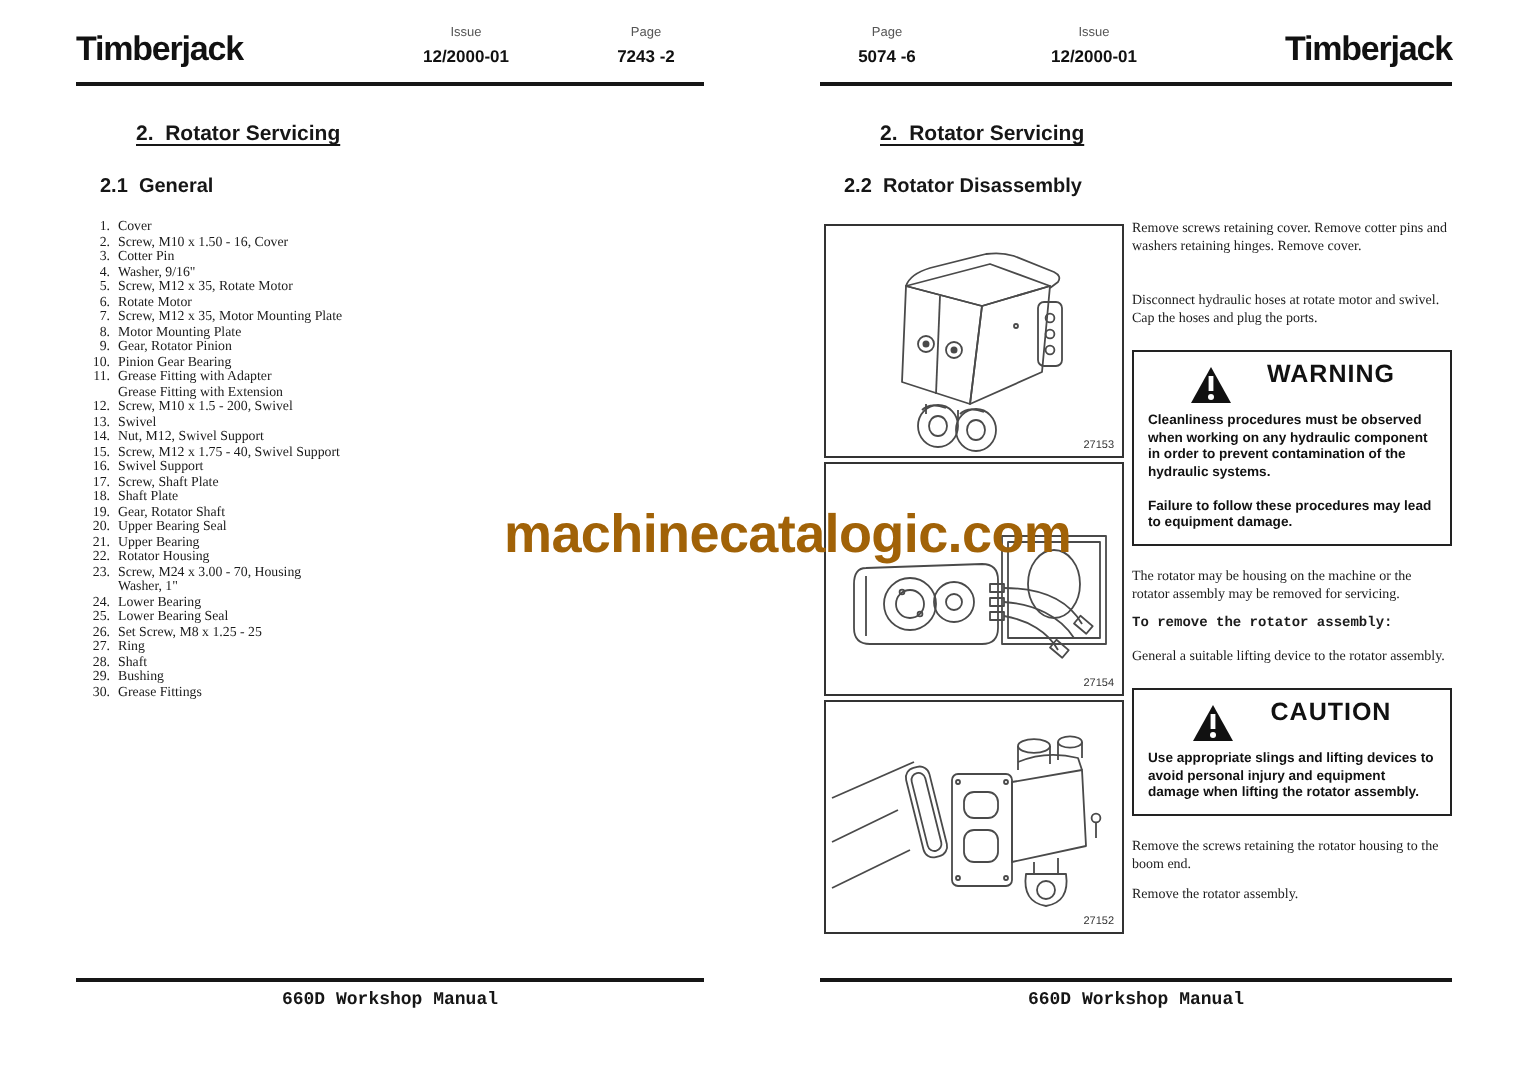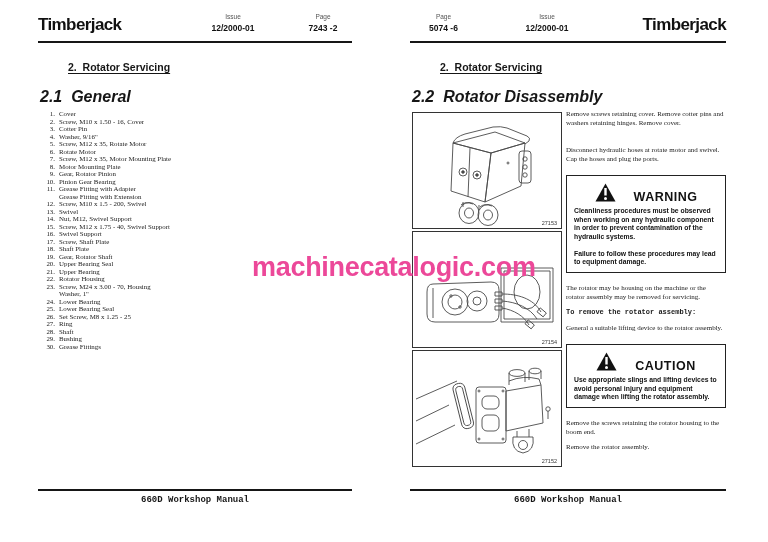--- a/index.html
+++ b/index.html
@@ -19,22 +19,22 @@
   .logo-r{position:absolute;right:0;top:2px;}
   .hdr-col{position:absolute;text-align:center;font-family:"Liberation Sans","DejaVu Sans",sans-serif;}
   .hdr-lbl{font-size:6.5px;color:#555;}
   .hdr-val{font-size:8.5px;font-weight:bold;margin-top:3px;color:#111;}
   .hdr-rule{position:absolute;top:41px;left:0;width:100%;height:2px;background:#161616;}
 
   
   .sec{position:absolute;top:61px;left:2px;font-family:"Liberation Sans","DejaVu Sans",sans-serif;
        font-size:10.5px;font-weight:bold;color:#161616;white-space:pre-wrap;
        text-decoration:underline;text-underline-offset:2px;margin-left:28px;}
-  .subsec{position:absolute;top:88px;left:2px;font-family:"Liberation Sans","DejaVu Sans",sans-serif;
-       font-size:16px;font-weight:bold;color:#161616;white-space:pre-wrap;font-style:italic;}
+  .subsec{position:absolute;top:88px;left:12px;font-family:"Liberation Sans","DejaVu Sans",sans-serif;
+       font-size:10px;font-weight:bold;color:#161616;white-space:pre-wrap;}
 
   
   .parts{position:absolute;top:110px;left:4px;width:300px;font-size:6.9px;line-height:7.5px;}
   .part-row{display:flex;}
   .part-num{width:13px;text-align:right;flex:0 0 13px;}
   .part-text{margin-left:4px;}
 
   
   .foot-rule{position:absolute;top:489px;left:0;width:100%;height:2px;background:#161616;}
   .foot-text{position:absolute;top:495px;left:0;width:100%;text-align:center;
@@ -50,21 +50,21 @@
   
   .rcol{position:absolute;left:156px;top:110px;width:160px;font-size:7px;line-height:9.3px;}
   .rcol p{margin:0;}
   .p-gap-lg{margin-top:17px !important;}
   .p-gap-md{margin-top:11px !important;}
   .p-gap-sm{margin-top:6px !important;}
   .bold-line{font-weight:bold;font-family:Liberation Mono, monospace;}
 
   .alertbox{border:1.5px solid #222;background:#fff;padding:5px 7px 5px 7px;margin-top:11px;
      font-family:"Liberation Sans","DejaVu Sans",sans-serif;}
-  .alert-head{display:flex;align-items:flex-end;justify-content:center;gap:18px;margin:2px 0 5px 0;}
+  .alert-head{display:flex;align-items:flex-start;justify-content:center;gap:18px;margin:2px 0 5px 0;}
   .alert-title{font-size:12.5px;font-weight:bold;letter-spacing:0.5px;color:#111;}
   .alert-body{font-size:6.8px;font-weight:bold;line-height:8.6px;color:#111;}
   .alert-body + .alert-body{margin-top:8px;}
 
   .wm{position:absolute;left:252px;top:252px;z-index:5;
       font-family:"Liberation Sans","DejaVu Sans",sans-serif;font-weight:bold;
       font-size:27px;letter-spacing:-0.3px;}
 </style>
 </head>
 <body>
@@ -354,14 +354,14 @@
       </div>
 
       <p class="p-gap-md">Remove the screws retaining the rotator housing to the boom end.</p>
       <p class="p-gap-sm">Remove the rotator assembly.</p>
     </div>
 
     <div class="foot-rule"></div>
     <div class="foot-text">660D Workshop Manual</div>
   </div>
 
-  <div class="wm" style="color: #ec4899;">machinecatalogic.com</div>
+  <div class="wm" style="color: #a16207;">machinecatalogic.com</div>
 </div>
 
 </body></html>

